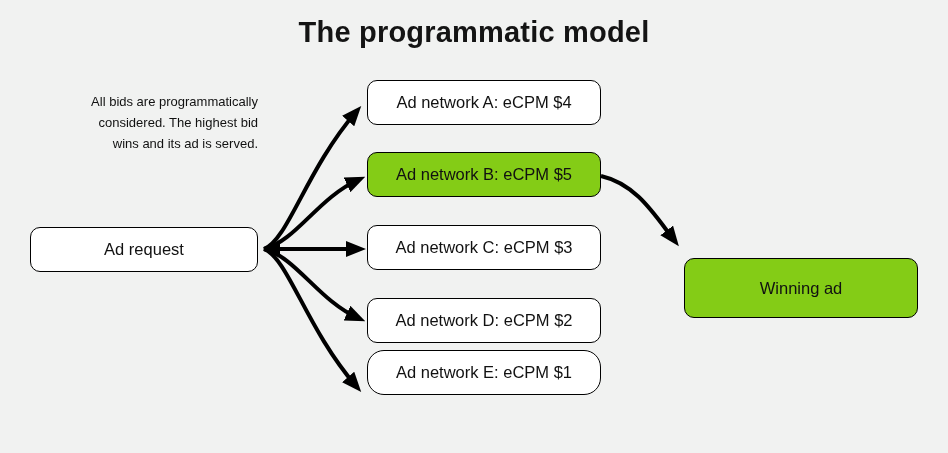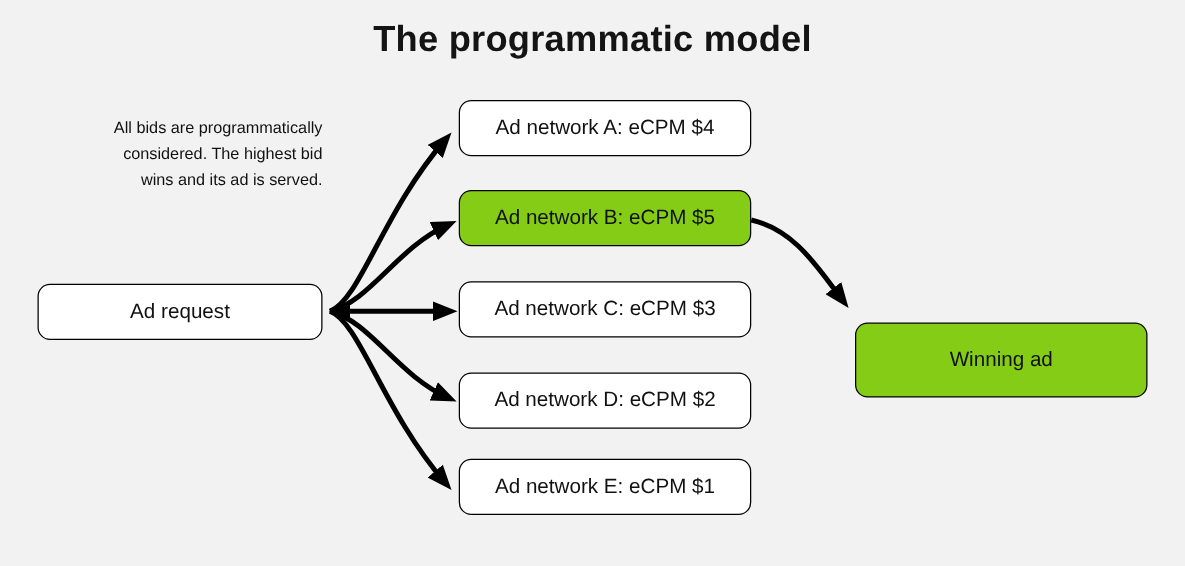--- a/index.html
+++ b/index.html
@@ -55,21 +55,21 @@
   .node.highlighted { background: #84cc16; }
 
   .ad-request { left: 30px;  top: 227px; width: 228px; height: 45px; text-align: right; }
   .winning-ad { left: 684px; top: 226px; width: 234px; height: 60px; margin-top: 32px; }
 
   .net { left: 367px; width: 234px; height: 45px; }
   .net-0 { top: 80px; }
   .net-1 { top: 152px; }
   .net-2 { top: 225px; }
   .net-3 { top: 298px; }
-  .net-4 { top: 367px; }
+  .net-4 { top: 350px; border-radius: 17px; }
 
   svg.arrows {
     position: absolute;
     left: 0; top: 0;
     width: 948px; height: 453px;
     pointer-events: none;
   }
   svg.arrows path.flow {
     fill: none;
     stroke: #000000;

